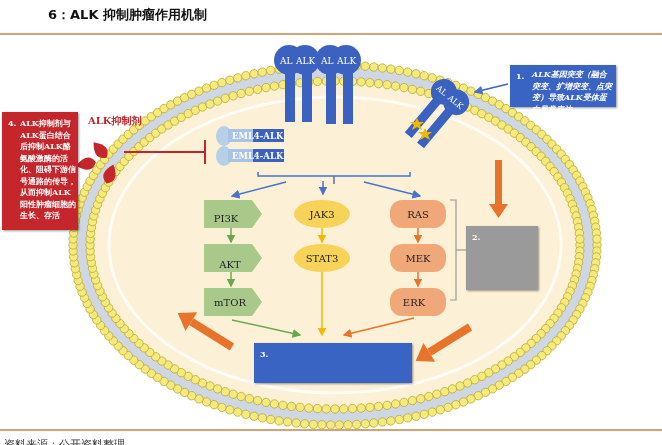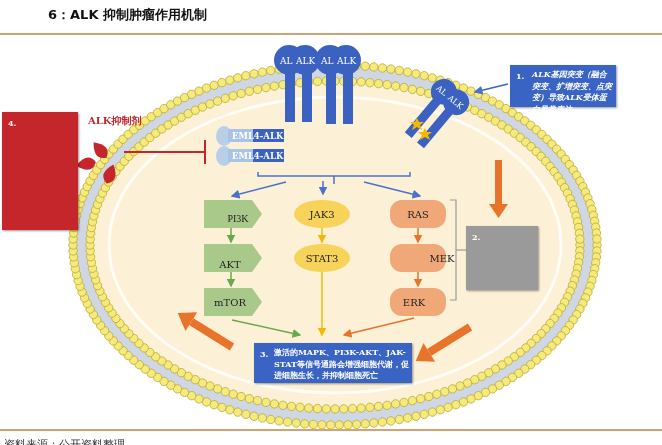--- a/index.html
+++ b/index.html
@@ -496,47 +496,47 @@
   <polygon points="204,200 252,200 262,214 252,228 204,228" fill="#a9c98a"></polygon>
   <polygon points="204,244 252,244 262,258 252,272 204,272" fill="#a9c98a"></polygon>
   <polygon points="204,288 252,288 262,302 252,316 204,316" fill="#a9c98a"></polygon>
   <ellipse cx="322" cy="214" rx="28" ry="14" fill="#f7d35a"></ellipse>
   <ellipse cx="322" cy="258" rx="28" ry="14" fill="#f7d35a"></ellipse>
   <rect x="390" y="200" width="56" height="28" rx="12" fill="#f0a878"></rect>
   <rect x="390" y="244" width="56" height="28" rx="12" fill="#f0a878"></rect>
   <rect x="390" y="288" width="56" height="28" rx="12" fill="#f0a878"></rect>
 </svg>
 
-<div class="node lbl" style="left:212px;top:200px;width:52px;height:37px;font-family:Liberation Serif, serif;">PI3K</div>
+<div class="node lbl" style="left:200px;top:200px;width:52px;height:37px;">PI3K</div>
 <div class="node lbl" style="left:204px;top:244px;width:52px;height:41px;">AKT</div>
 <div class="node lbl" style="left:204px;top:288px;width:52px;height:28px;">mTOR</div>
 <div class="node lbl" style="left:294px;top:200px;width:56px;height:28px;">JAK3</div>
 <div class="node lbl" style="left:294px;top:244px;width:56px;height:28px;">STAT3</div>
 <div class="node lbl" style="left:390px;top:200px;width:56px;height:28px;">RAS</div>
-<div class="node lbl" style="left:390px;top:244px;width:56px;height:28px;padding-left:24px;">MEK</div>
+<div class="node lbl" style="left:390px;top:244px;width:56px;height:28px;">MEK</div>
 <div class="node lbl" style="left:390px;top:288px;width:48px;height:28px;">ERK</div>
 
 <div class="eml" style="left:228px;top:129px;width:56px;background:linear-gradient(90deg,#a9c3e6 0 45%,#3b62c0 45% 100%);">
     <span style="margin-left:4px">EML4-ALK</span>
   </div>
 <div class="eml" style="left:228px;top:149px;width:56px;background:linear-gradient(90deg,#a9c3e6 0 45%,#3b62c0 45% 100%);">
     <span style="margin-left:4px">EML4-ALK</span>
   </div>
 
 <div class="inh-label">ALK抑制剂</div>
 
 <div class="box red">
   <span class="num">4.</span>
+  <span class="txt">ALK抑制剂与ALK蛋白结合后抑制ALK酪氨酸激酶的活化、阻碍下游信号通路的传导，从而抑制ALK阳性肿瘤细胞的生长、存活</span>
 </div>
 <div class="box blue1">
   <span class="num">1.</span>
   <span class="txt">ALK基因突变（融合突变、扩增突变、点突变）导致ALK受体蛋白异常表达</span>
 </div>
 <div class="box gray">
   <span class="num">2.</span>
 </div>
 <div class="box blue3">
   <span class="num">3.</span>
-  <span class="txt">激活的MAPK、PI3K-AKT、JAK-STAT等信号通路会增强细胞代谢，促进细胞生长，并抑制细胞死亡</span>
 </div>
 
 <div class="rule" style="top:429px;"></div>
 <div class="src">资料来源：公开资料整理</div>
 
 </body></html>

